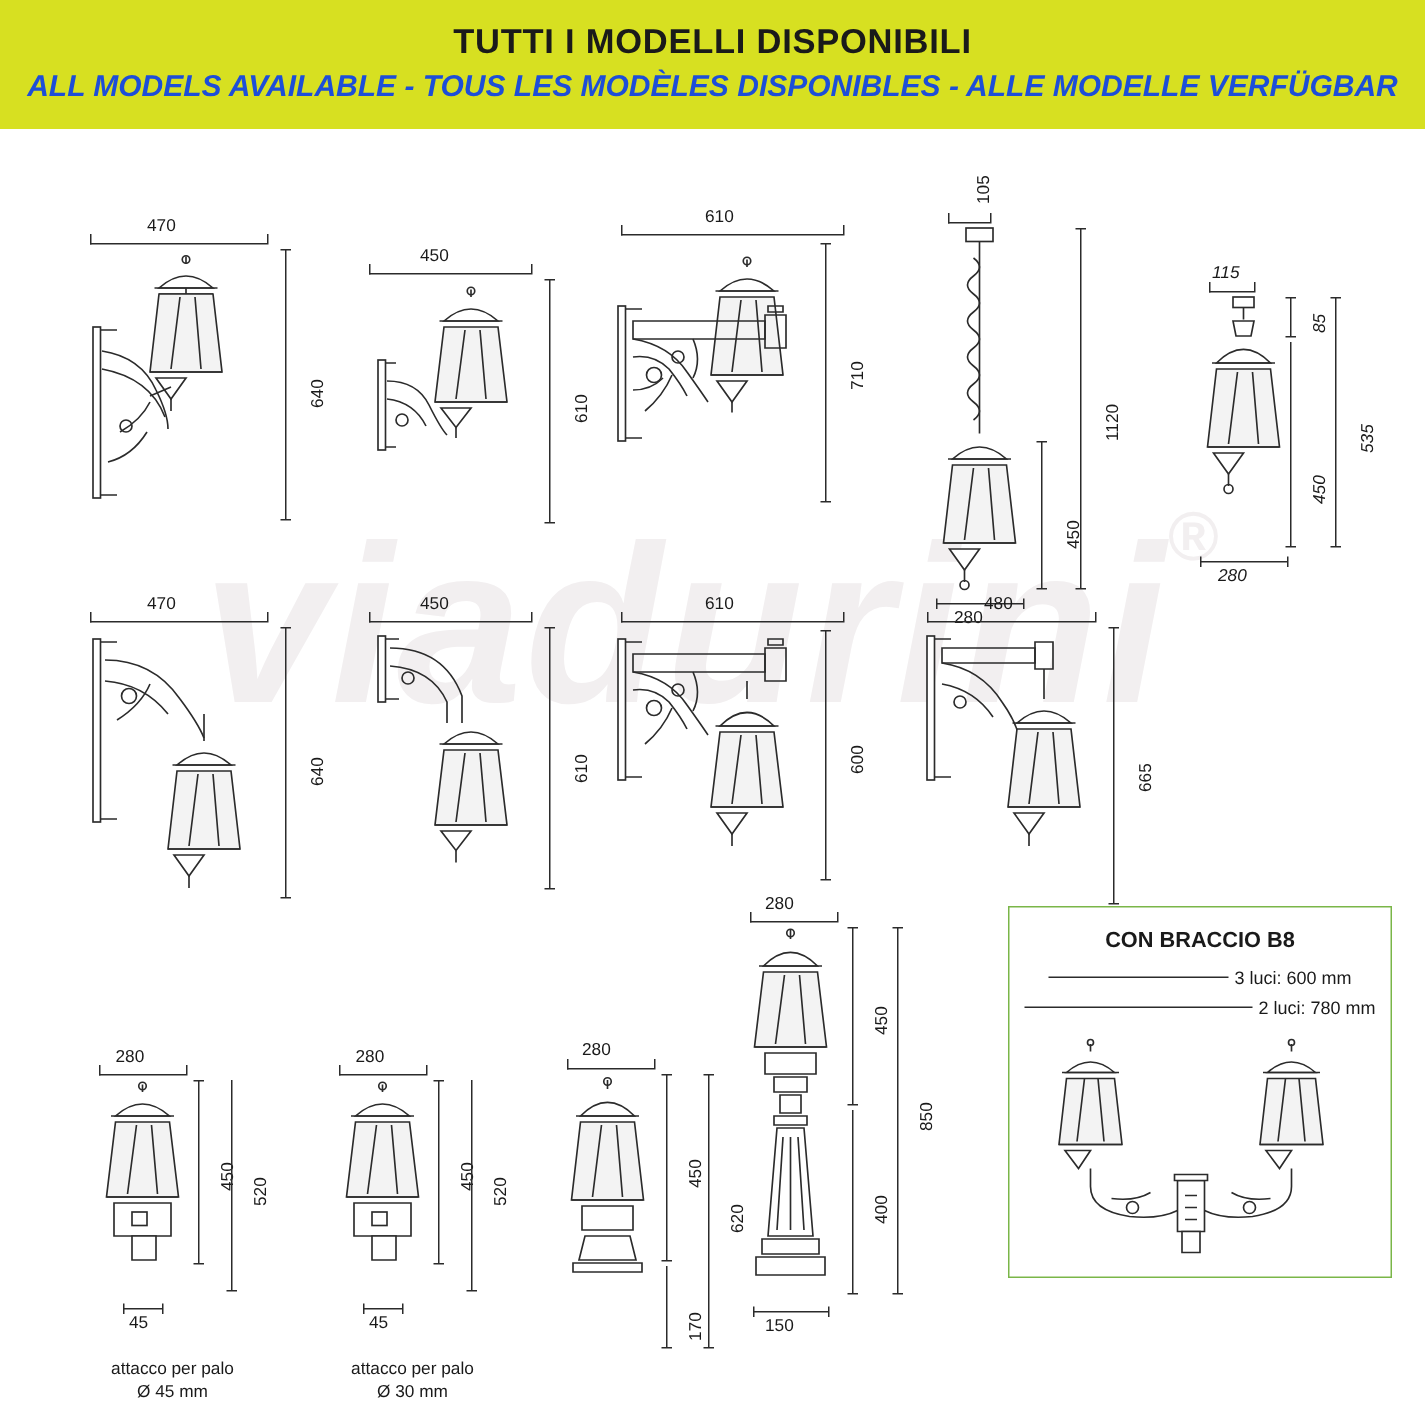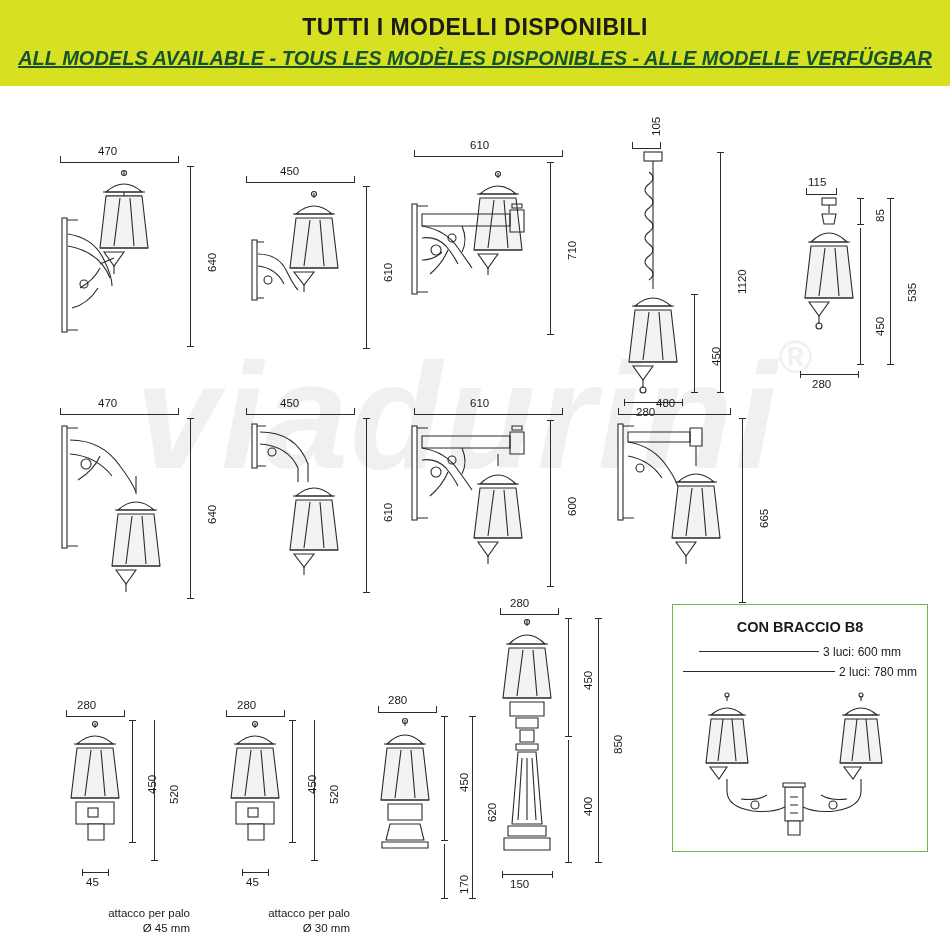--- a/index.html
+++ b/index.html
@@ -23,22 +23,21 @@
     font-size:23px;
     font-weight:bold;
     letter-spacing:.5px;
     color:#1a1a1a;
   }
   #header .line2{
     font-size:20px;
     font-weight:bold;
     font-style:italic;
     margin-top:6px;
-    color:#14532d;
-    text-decoration:underline;
+    color:#1d4ed8;
   }
   
   #watermark{
     position:absolute;
     left:0;top:330px;
     width:950px;
     text-align:center;
     font-size:150px;
     font-weight:bold;
     font-style:italic;
@@ -67,21 +66,21 @@
     color:#1a1a1a;
     white-space:nowrap;
   }
   .dim.vert{
     transform-origin:0 0;
     transform:rotate(-90deg);
   }
   .caption{
     position:absolute;
     font-size:11.5px;
-    text-align:right;
+    text-align:center;
     line-height:15px;
     color:#1a1a1a;
     white-space:nowrap;
   }
   
   .hrule,.vrule{position:absolute;background:#2b2b2b;}
   .hrule{height:1px;}
   .vrule{width:1px;}
   .tick{position:absolute;background:#2b2b2b;}
   .tick.v{width:1px;height:7px;}
@@ -251,21 +250,21 @@
         <path d="M13 158 l-6 52 h48 l-6 -52 Z" fill="#f3f3f3"></path>
         <path d="M7 210 h48"></path>
         <path d="M11 214 l20 0 l-10 14 Z" fill="#fff"></path>
         <path d="M21 228 l0 8"></path>
         <circle cx="21" cy="238" r="3"></circle>
         <path d="M27 160 l-6 48 M37 160 l4 48"></path>
       </g>
     </svg>
   </div>
 
-  <div class="item" style="left:778px;top:68px;width:160px;height:250px;">
+  <div class="item" style="left:778px;top:68px;width:160px;height:250px;font-style:italic;">
     <div class="hrule" style="left:28px;top:30px;width:30px;"></div>
     <div class="tick v" style="left:28px;top:24px;"></div>
     <div class="tick v" style="left:58px;top:24px;"></div>
     <div class="dim" style="left:30px;top:12px;">115</div>
 
     <div class="vrule" style="left:82px;top:34px;height:26px;"></div>
     <div class="tick h" style="left:79px;top:34px;"></div>
     <div class="tick h" style="left:79px;top:60px;"></div>
     <div class="dim vert" style="left:96px;top:58px;">85</div>
 

